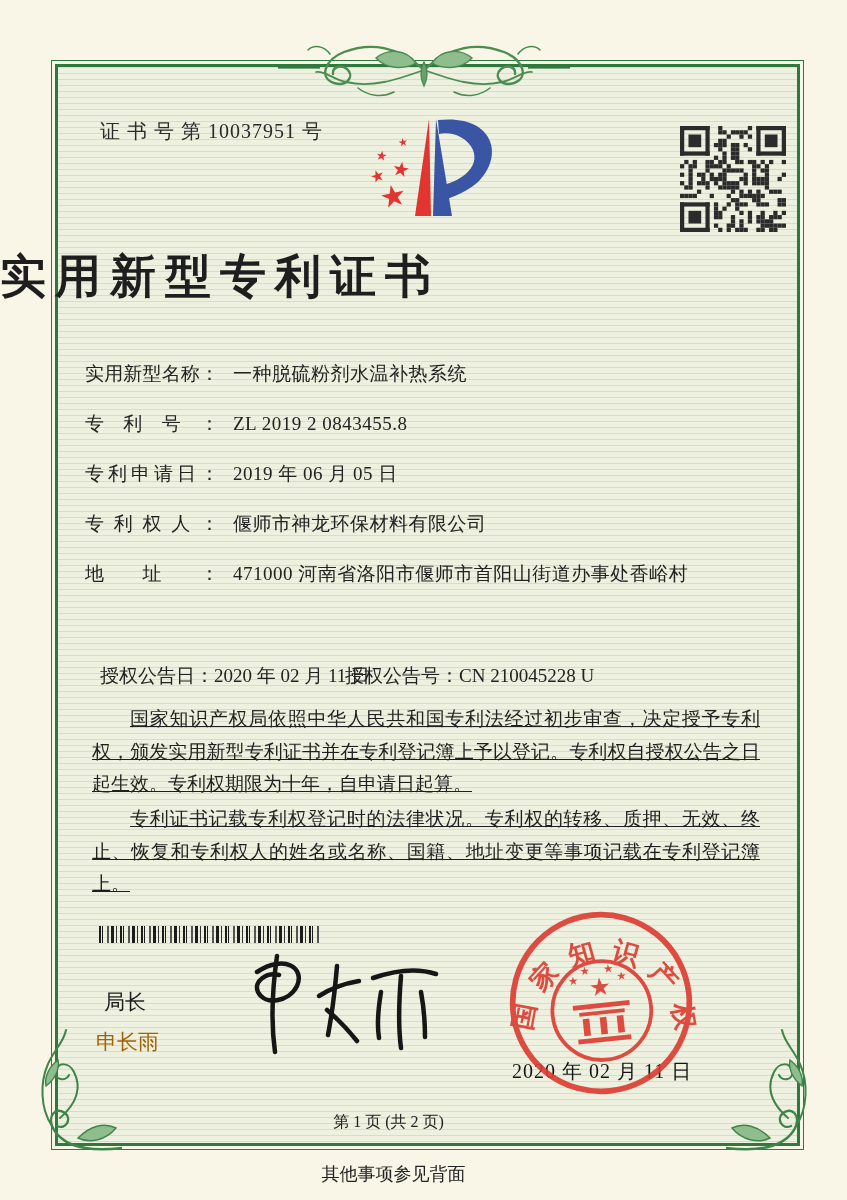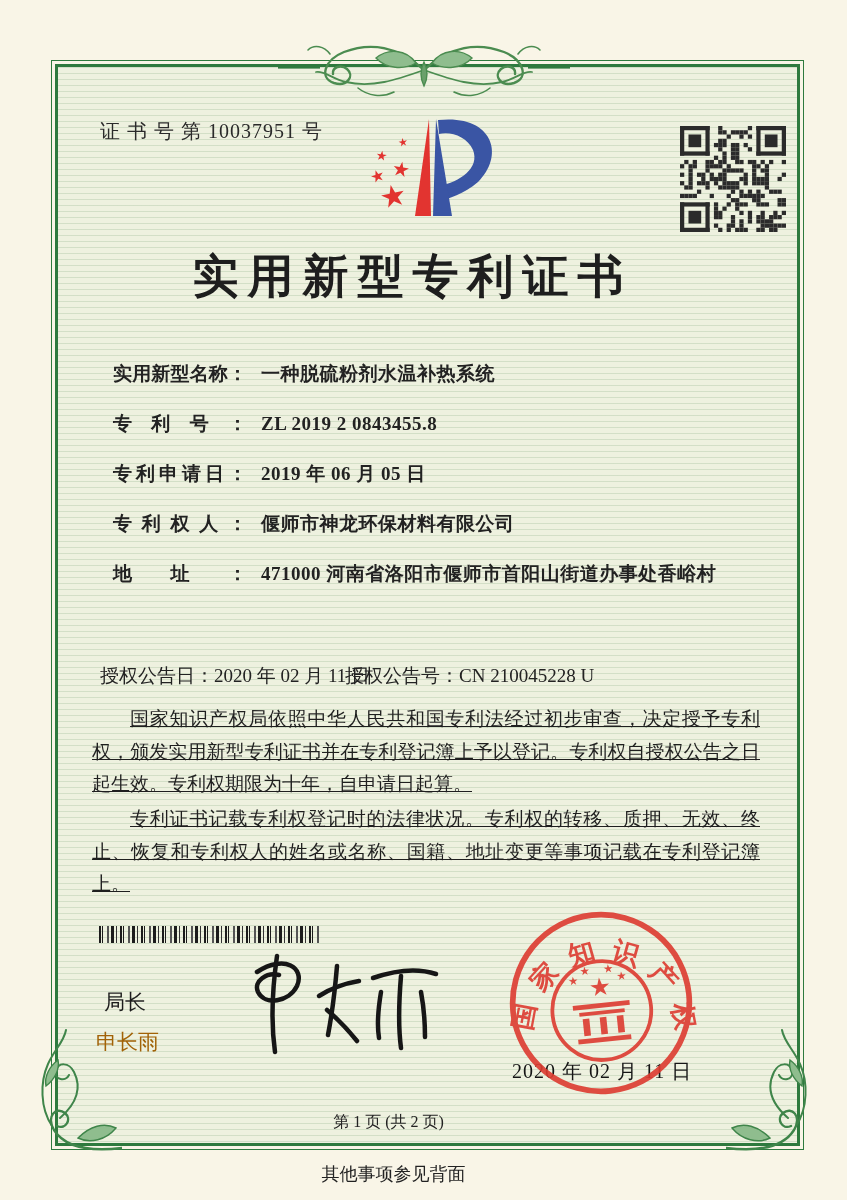--- a/index.html
+++ b/index.html
@@ -27,24 +27,24 @@
   }
   .ornament{position:absolute;pointer-events:none;}
   .cert-no{
     position:absolute;left:100px;top:118px;
     font-size:20px;letter-spacing:1px;color:#2a2a2a;
   }
   .logo{position:absolute;left:342px;top:104px;}
   .qr{position:absolute;left:680px;top:126px;width:106px;height:106px;}
   .title{
     position:absolute;left:0;width:825px;top:246px;
-    text-align:center;font-size:46px;font-weight:600;
+    text-align:left;font-size:46px;font-weight:600;
     letter-spacing:9px;color:#1e1e1e;
   }
-  .fields{position:absolute;left:113px;top:360px;width:660px;font-weight:bold;}
+  .fields{position:absolute;left:85px;top:360px;width:660px;}
   .field-row{height:50px;line-height:28px;font-size:19px;white-space:nowrap;}
   .flabel{
     display:inline-block;width:134px;
     text-align:justify;text-align-last:justify;
     vertical-align:top;
   }
   .fvalue{margin-left:14px;letter-spacing:0.5px;}
   .grant-row{position:absolute;left:100px;top:662px;width:660px;font-size:19px;line-height:28px;white-space:nowrap;}
   .grant-no{position:absolute;left:245px;top:0;text-align:right;}
   .paras{

